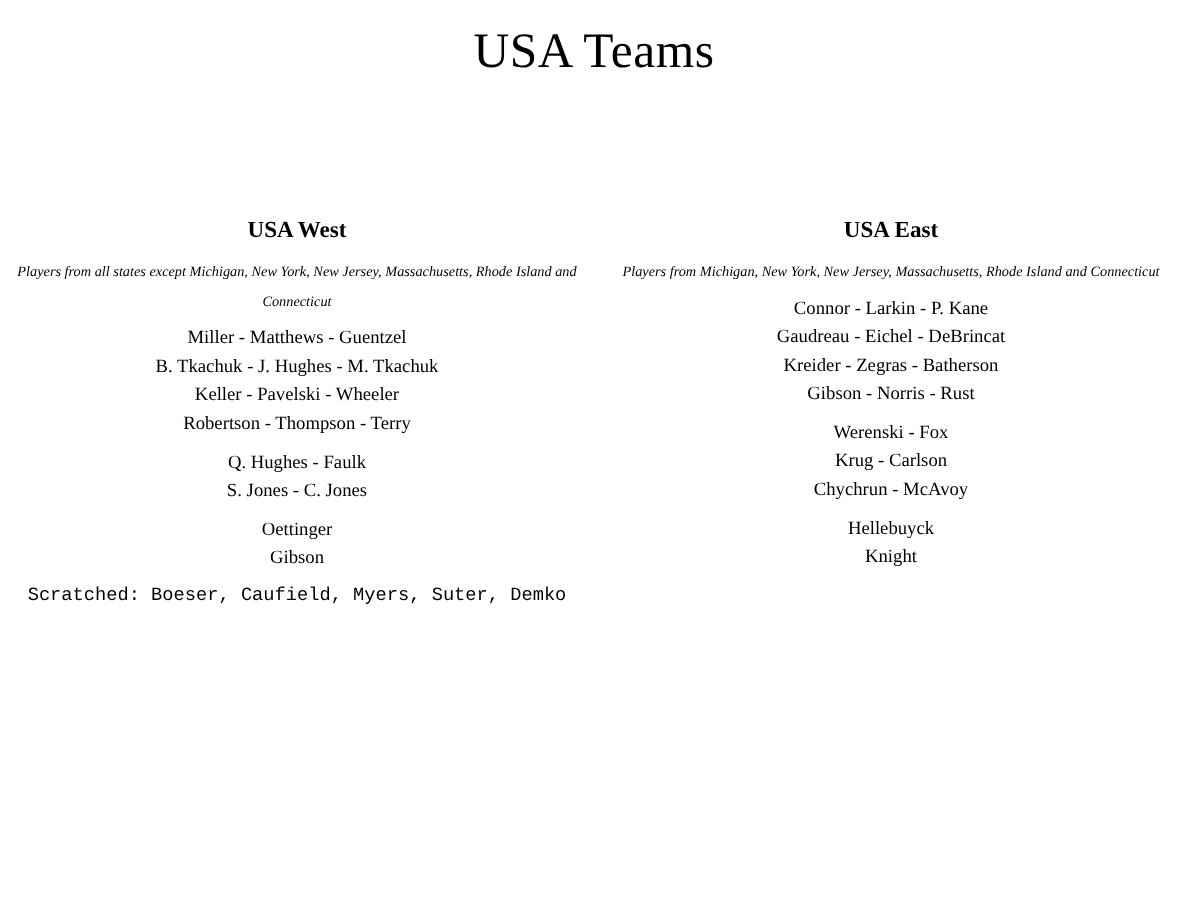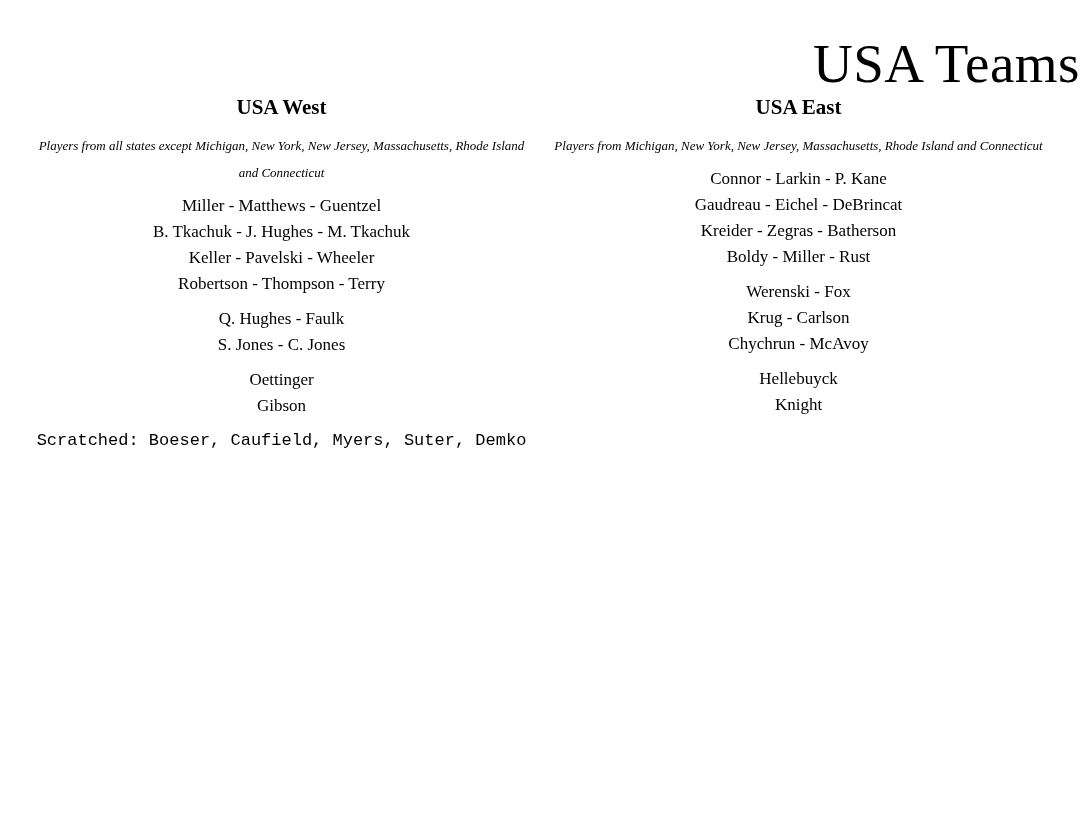--- a/index.html
+++ b/index.html
@@ -6,29 +6,30 @@
   html, body { background: #ffffff; }
   body {
     width: 1080px;
     height: 819px;
     font-family: "Liberation Serif", "DejaVu Serif", serif;
     color: #000000;
     overflow: hidden;
   }
   .page { width: 100%; height: 100%; }
   .title {
-    font-size: 55px;
+    font-size: 45px;
     font-weight: 400;
-    text-align: right;
-    margin-top: 32px;
+    text-align: center;
+    margin-top: 20px;
     letter-spacing: 0.5px;
   }
   .columns {
     display: flex;
-    padding: 0 23px;
+    margin-top: 124px;
+    padding: 0 0;
   }
   .team {
     flex: 1 1 0;
     text-align: center;
     padding: 0 5px;
   }
   .team-name {
     font-size: 21px;
     font-weight: 700;
     margin-bottom: 12px;
@@ -74,21 +75,21 @@
       <p class="line scratched">Scratched: Boeser, Caufield, Myers, Suter, Demko</p>
     </section>
 
     <section class="team">
       <h2 class="team-name">USA East</h2>
       <p class="team-desc">Players from Michigan, New York, New Jersey, Massachusetts, Rhode Island and Connecticut</p>
       <div class="group">
         <p class="line">Connor - Larkin - P. Kane</p>
         <p class="line">Gaudreau - Eichel - DeBrincat</p>
         <p class="line">Kreider - Zegras - Batherson</p>
-        <p class="line">Boldy - Miller - Rust</p>
+        <p class="line">Gibson - Norris - Rust</p>
       </div>
       <div class="group">
         <p class="line">Werenski - Fox</p>
         <p class="line">Krug - Carlson</p>
         <p class="line">Chychrun - McAvoy</p>
       </div>
       <div class="group">
         <p class="line">Hellebuyck</p>
         <p class="line">Knight</p>
       </div>

